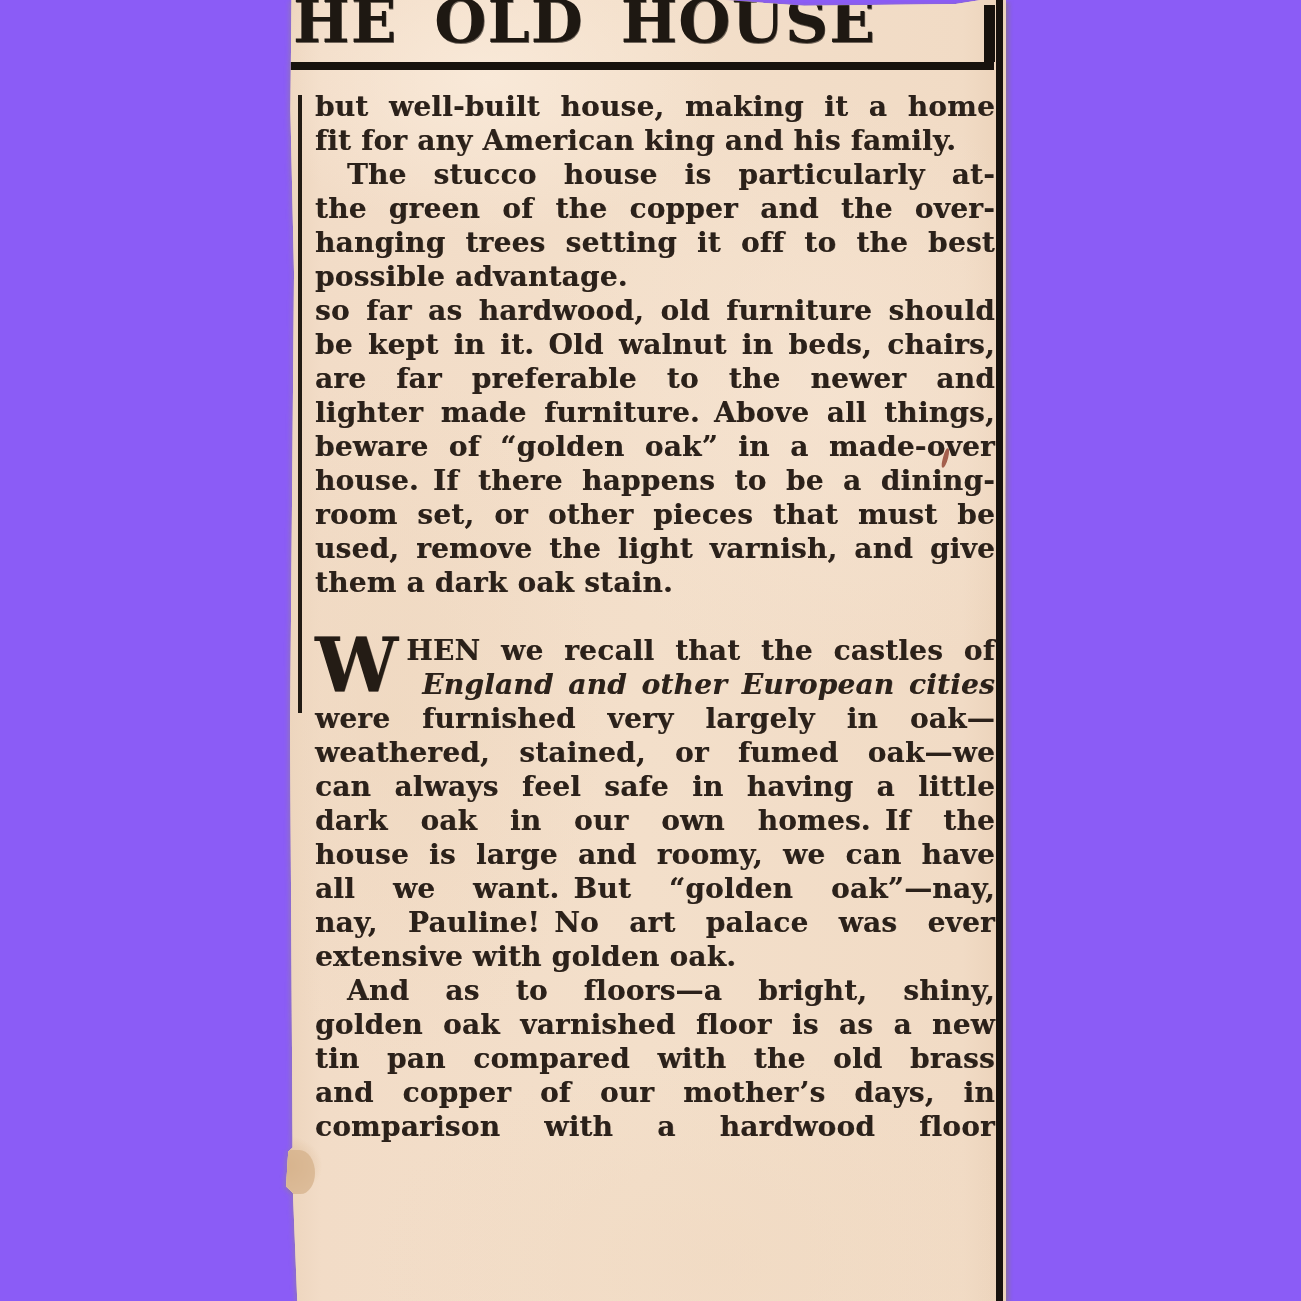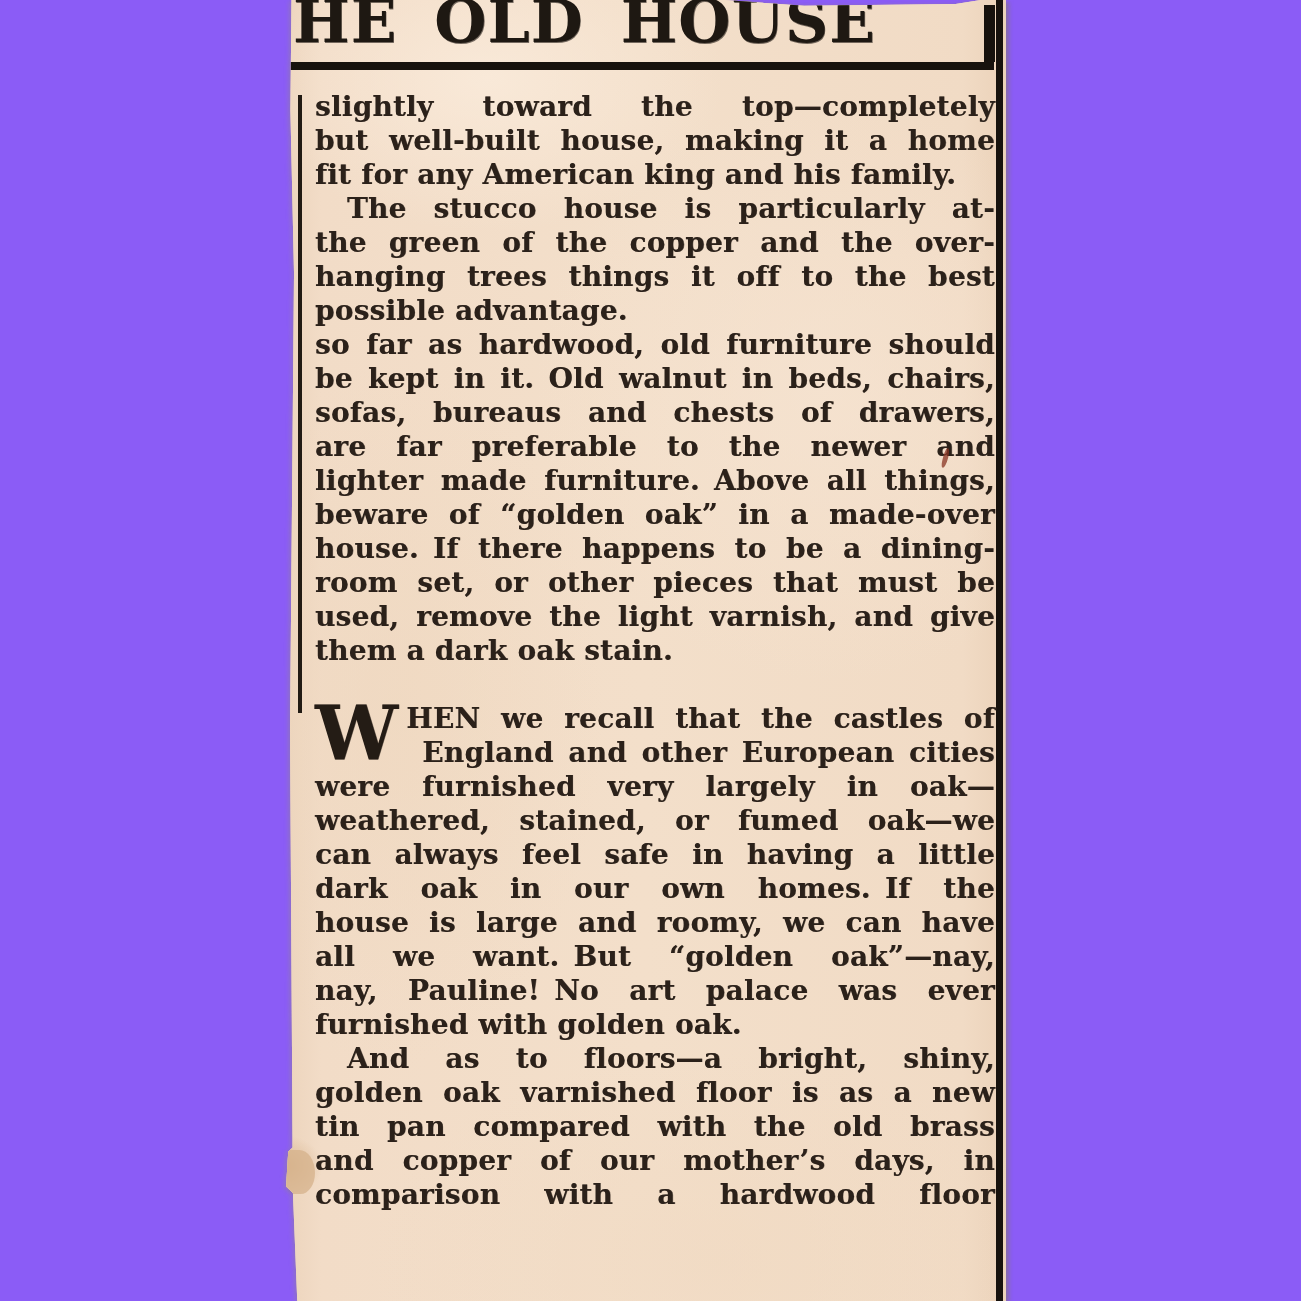--- a/index.html
+++ b/index.html
@@ -108,21 +108,21 @@
   }
   .paragraph { position: relative; }
   .paragraph.section-gap { margin-top: 34px; }
   .line {
     text-align: justify;
     text-align-last: justify;
     white-space: nowrap;
   }
   .line.last { text-align-last: left; white-space: normal; }
   .paragraph.indented .line.first { text-indent: 32px; }
-  .line.dc2 { text-indent: 16px; }
+  .line.dc2 { text-indent: 16px; font-style: italic; }
   .line.partial { text-align-last: justify; }
   .dropcap {
     float: left;
     font-size: 74px;
     line-height: 58px;
     height: 64px;
     margin: 2px 8px 0 0;
     font-weight: bold;
     color: #241c15;
   }
@@ -157,54 +157,52 @@
       <h1 class="headline">HE OLD HOUSE</h1>
 
       <div class="headline-right-bar"></div>
       <div class="headline-rule"></div>
 
       <div class="left-rule"></div>
       <div class="right-rule"></div>
 
       <div class="text-area">
           <div class="paragraph">
-            <div class="line first">slightly toward the top—completely</div>
             <div class="line">but well-built house, making it a home</div>
             <div class="line last">fit for any American king and his family.</div>
           </div>
           <div class="paragraph indented">
             <div class="line first">The stucco house is particularly at-</div>
             <div class="line">the green of the copper and the over-</div>
-            <div class="line">hanging trees things it off to the best</div>
+            <div class="line">hanging trees setting it off to the best</div>
             <div class="line last">possible advantage.</div>
           </div>
           <div class="paragraph indented">
             <div class="line">so far as hardwood, old furniture should</div>
             <div class="line">be kept in it. Old walnut in beds, chairs,</div>
-            <div class="line">sofas, bureaus and chests of drawers,</div>
             <div class="line">are far preferable to the newer and</div>
             <div class="line">lighter made furniture. Above all things,</div>
             <div class="line">beware of “golden oak” in a made-over</div>
             <div class="line">house. If there happens to be a dining-</div>
             <div class="line">room set, or other pieces that must be</div>
             <div class="line">used, remove the light varnish, and give</div>
             <div class="line last">them a dark oak stain.</div>
           </div>
           <div class="paragraph section-gap">
             <span class="dropcap">W</span>
             <div class="line first">HEN we recall that the castles of</div>
             <div class="line dc2">England and other European cities</div>
             <div class="line">were furnished very largely in oak—</div>
             <div class="line">weathered, stained, or fumed oak—we</div>
             <div class="line">can always feel safe in having a little</div>
             <div class="line">dark oak in our own homes. If the</div>
             <div class="line">house is large and roomy, we can have</div>
             <div class="line">all we want. But “golden oak”—nay,</div>
             <div class="line">nay, Pauline! No art palace was ever</div>
-            <div class="line last">furnished with golden oak.</div>
+            <div class="line last">extensive with golden oak.</div>
           </div>
           <div class="paragraph indented">
             <div class="line first">And as to floors—a bright, shiny,</div>
             <div class="line">golden oak varnished floor is as a new</div>
             <div class="line">tin pan compared with the old brass</div>
             <div class="line">and copper of our mother’s days, in</div>
             <div class="line partial">comparison with a hardwood floor</div>
           </div>
         </div>
 

